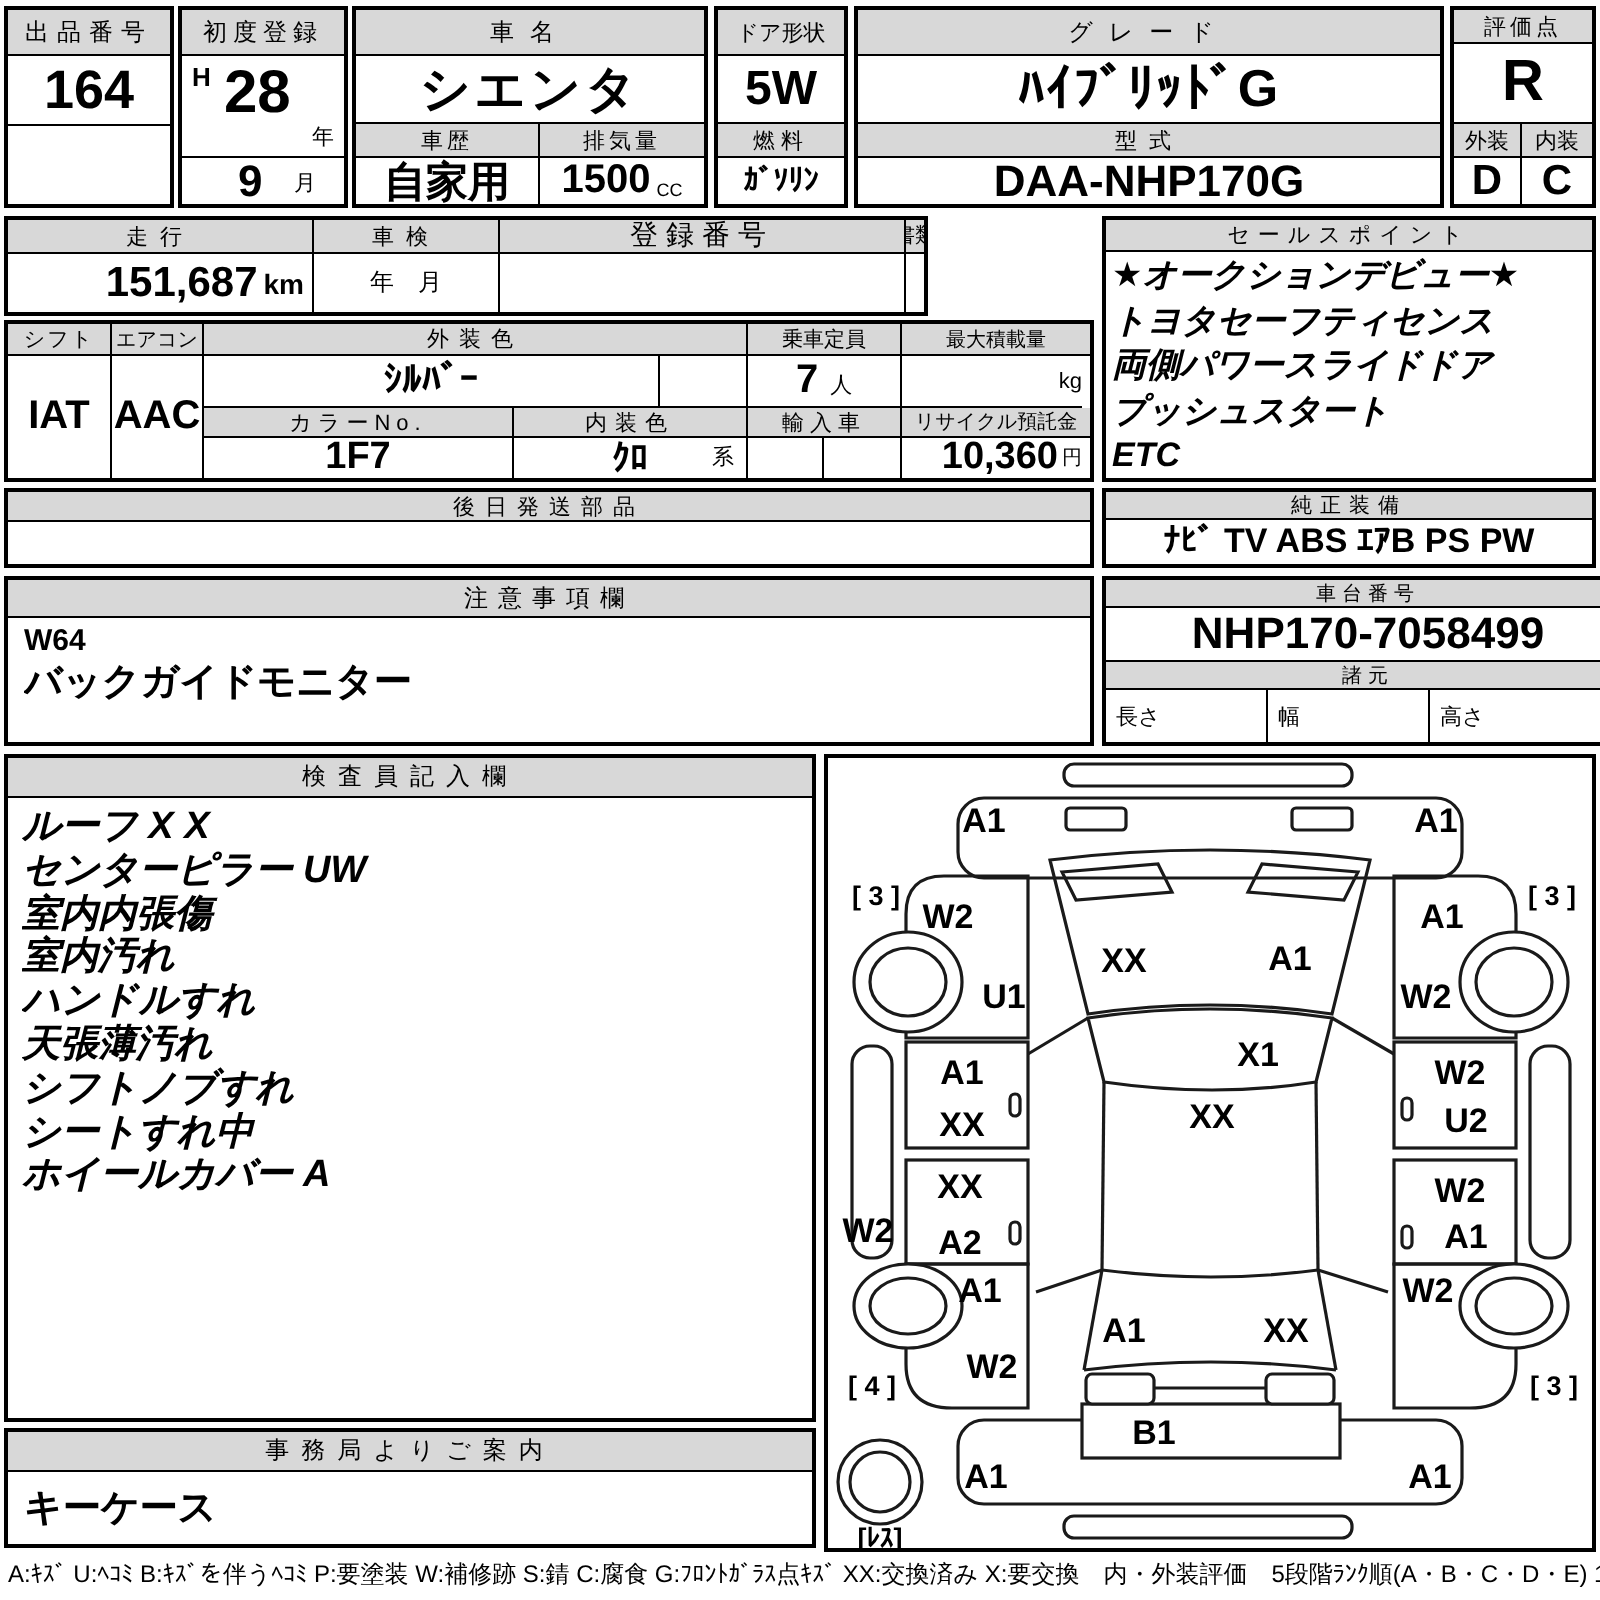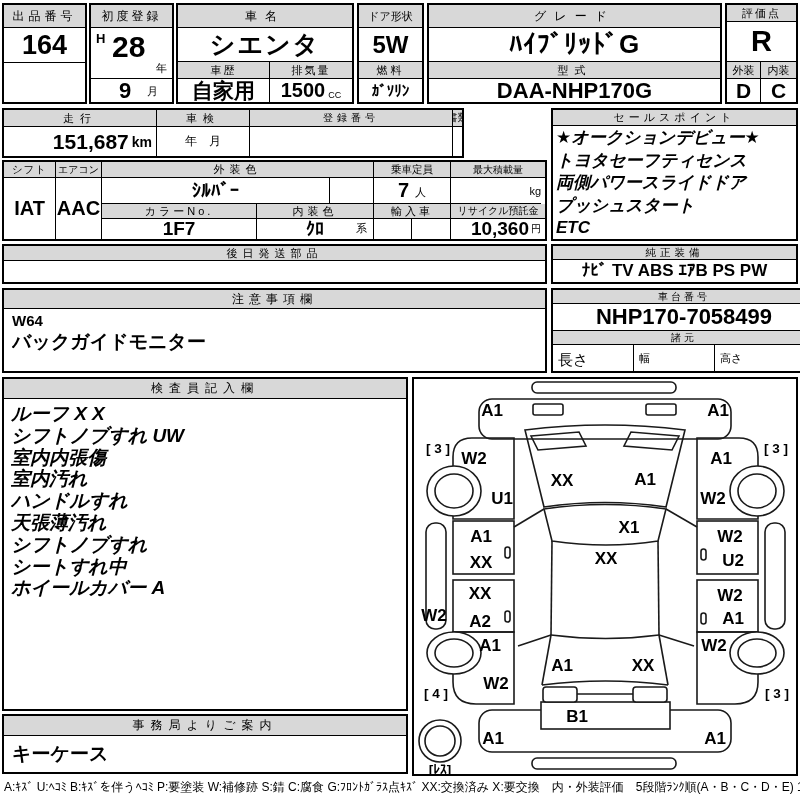--- a/index.html
+++ b/index.html
@@ -90,21 +90,21 @@
       <div class="c val" style="left:0;right:4px;top:17px;bottom:0;font-size:21px;justify-content:flex-end">
         <span>151,687</span>
         <span style="font-size:14px;margin-left:3px">km</span>
       </div>
     </div>
     <div class="c bR" style="left:153px;top:0;width:93px;bottom:0">
       <div class="c ghdr bB ls6" style="left:0;right:0;top:0;height:17px;font-size:11px">車検</div>
       <div class="c val" style="left:0;right:0;top:17px;bottom:0;font-size:12px;font-weight:normal">年　月</div>
     </div>
     <div class="c bR" style="left:246px;top:0;width:203px;bottom:0">
-      <div class="c ghdr bB ls4" style="left:0;right:0;top:0;height:17px;font-size:10px">登録番号</div>
+      <div class="c ghdr bB ls4" style="left:0;right:0;top:0;height:17px;font-size:14px">登録番号</div>
       <div class="c val" style="left:0;right:0;top:17px;bottom:0;font-size:12px"></div>
     </div>
     <div class="c" style="left:449px;top:0;right:0;bottom:0">
       <div class="c ghdr bB" style="left:0;right:0;top:0;height:17px;font-size:10.5px">譲渡書類期限</div>
       <div class="c val" style="left:0;right:8px;top:17px;bottom:0;font-size:12px;font-weight:normal;justify-content:flex-end">月　日</div>
     </div>
   </div>
 
   <div class="blk" style="left:2px;top:160px;width:545px;height:81px">
     <div class="c bR" style="left:0;top:0;width:52px;bottom:0">
@@ -178,35 +178,35 @@
       <div style="font-size:15px;font-weight:bold;line-height:19px">W64</div>
       <div style="font-size:19px;font-weight:bold;line-height:24px">バックガイドモニター</div>
     </div>
   </div>
 
   <div class="blk" style="left:551px;top:288px;width:266px;height:85px">
     <div class="c hdr ls3" style="left:0;right:0;top:0;height:14px;font-size:10px">車台番号</div>
     <div class="c val bB" style="left:0;right:0;top:14px;height:27px;font-size:22px">NHP170-7058499</div>
     <div class="c ghdr bB ls3" style="left:0;right:0;top:41px;height:14px;font-size:10px">諸元</div>
     <div class="c bR" style="left:0;top:55px;width:81px;bottom:0">
-      <span style="position:absolute;left:5px;top:6px;font-size:15px">長さ</span>
+      <span style="position:absolute;left:5px;top:6px;font-size:11px">長さ</span>
     </div>
     <div class="c bR" style="left:81px;top:55px;width:81px;bottom:0">
       <span style="position:absolute;left:5px;top:6px;font-size:11px">幅</span>
     </div>
     <div class="c" style="left:162px;top:55px;right:0;bottom:0">
       <span style="position:absolute;left:5px;top:6px;font-size:11px">高さ</span>
     </div>
   </div>
 
   <div class="blk" style="left:2px;top:377px;width:406px;height:334px">
     <div class="c hdr ls6" style="left:0;right:0;top:0;height:20px">検査員記入欄</div>
     <div class="c lines" style="left:7px;right:0;top:24px;bottom:0;font-weight:bold;font-size:19px;line-height:21.8px">
       <div>ルーフ X X</div>
-      <div>シフトノブすれ UW</div>
+      <div>センターピラー UW</div>
       <div>室内内張傷</div>
       <div>室内汚れ</div>
       <div>ハンドルすれ</div>
       <div>天張薄汚れ</div>
       <div>シフトノブすれ</div>
       <div>シートすれ中</div>
       <div>ホイールカバー A</div>
     </div>
   </div>
 

